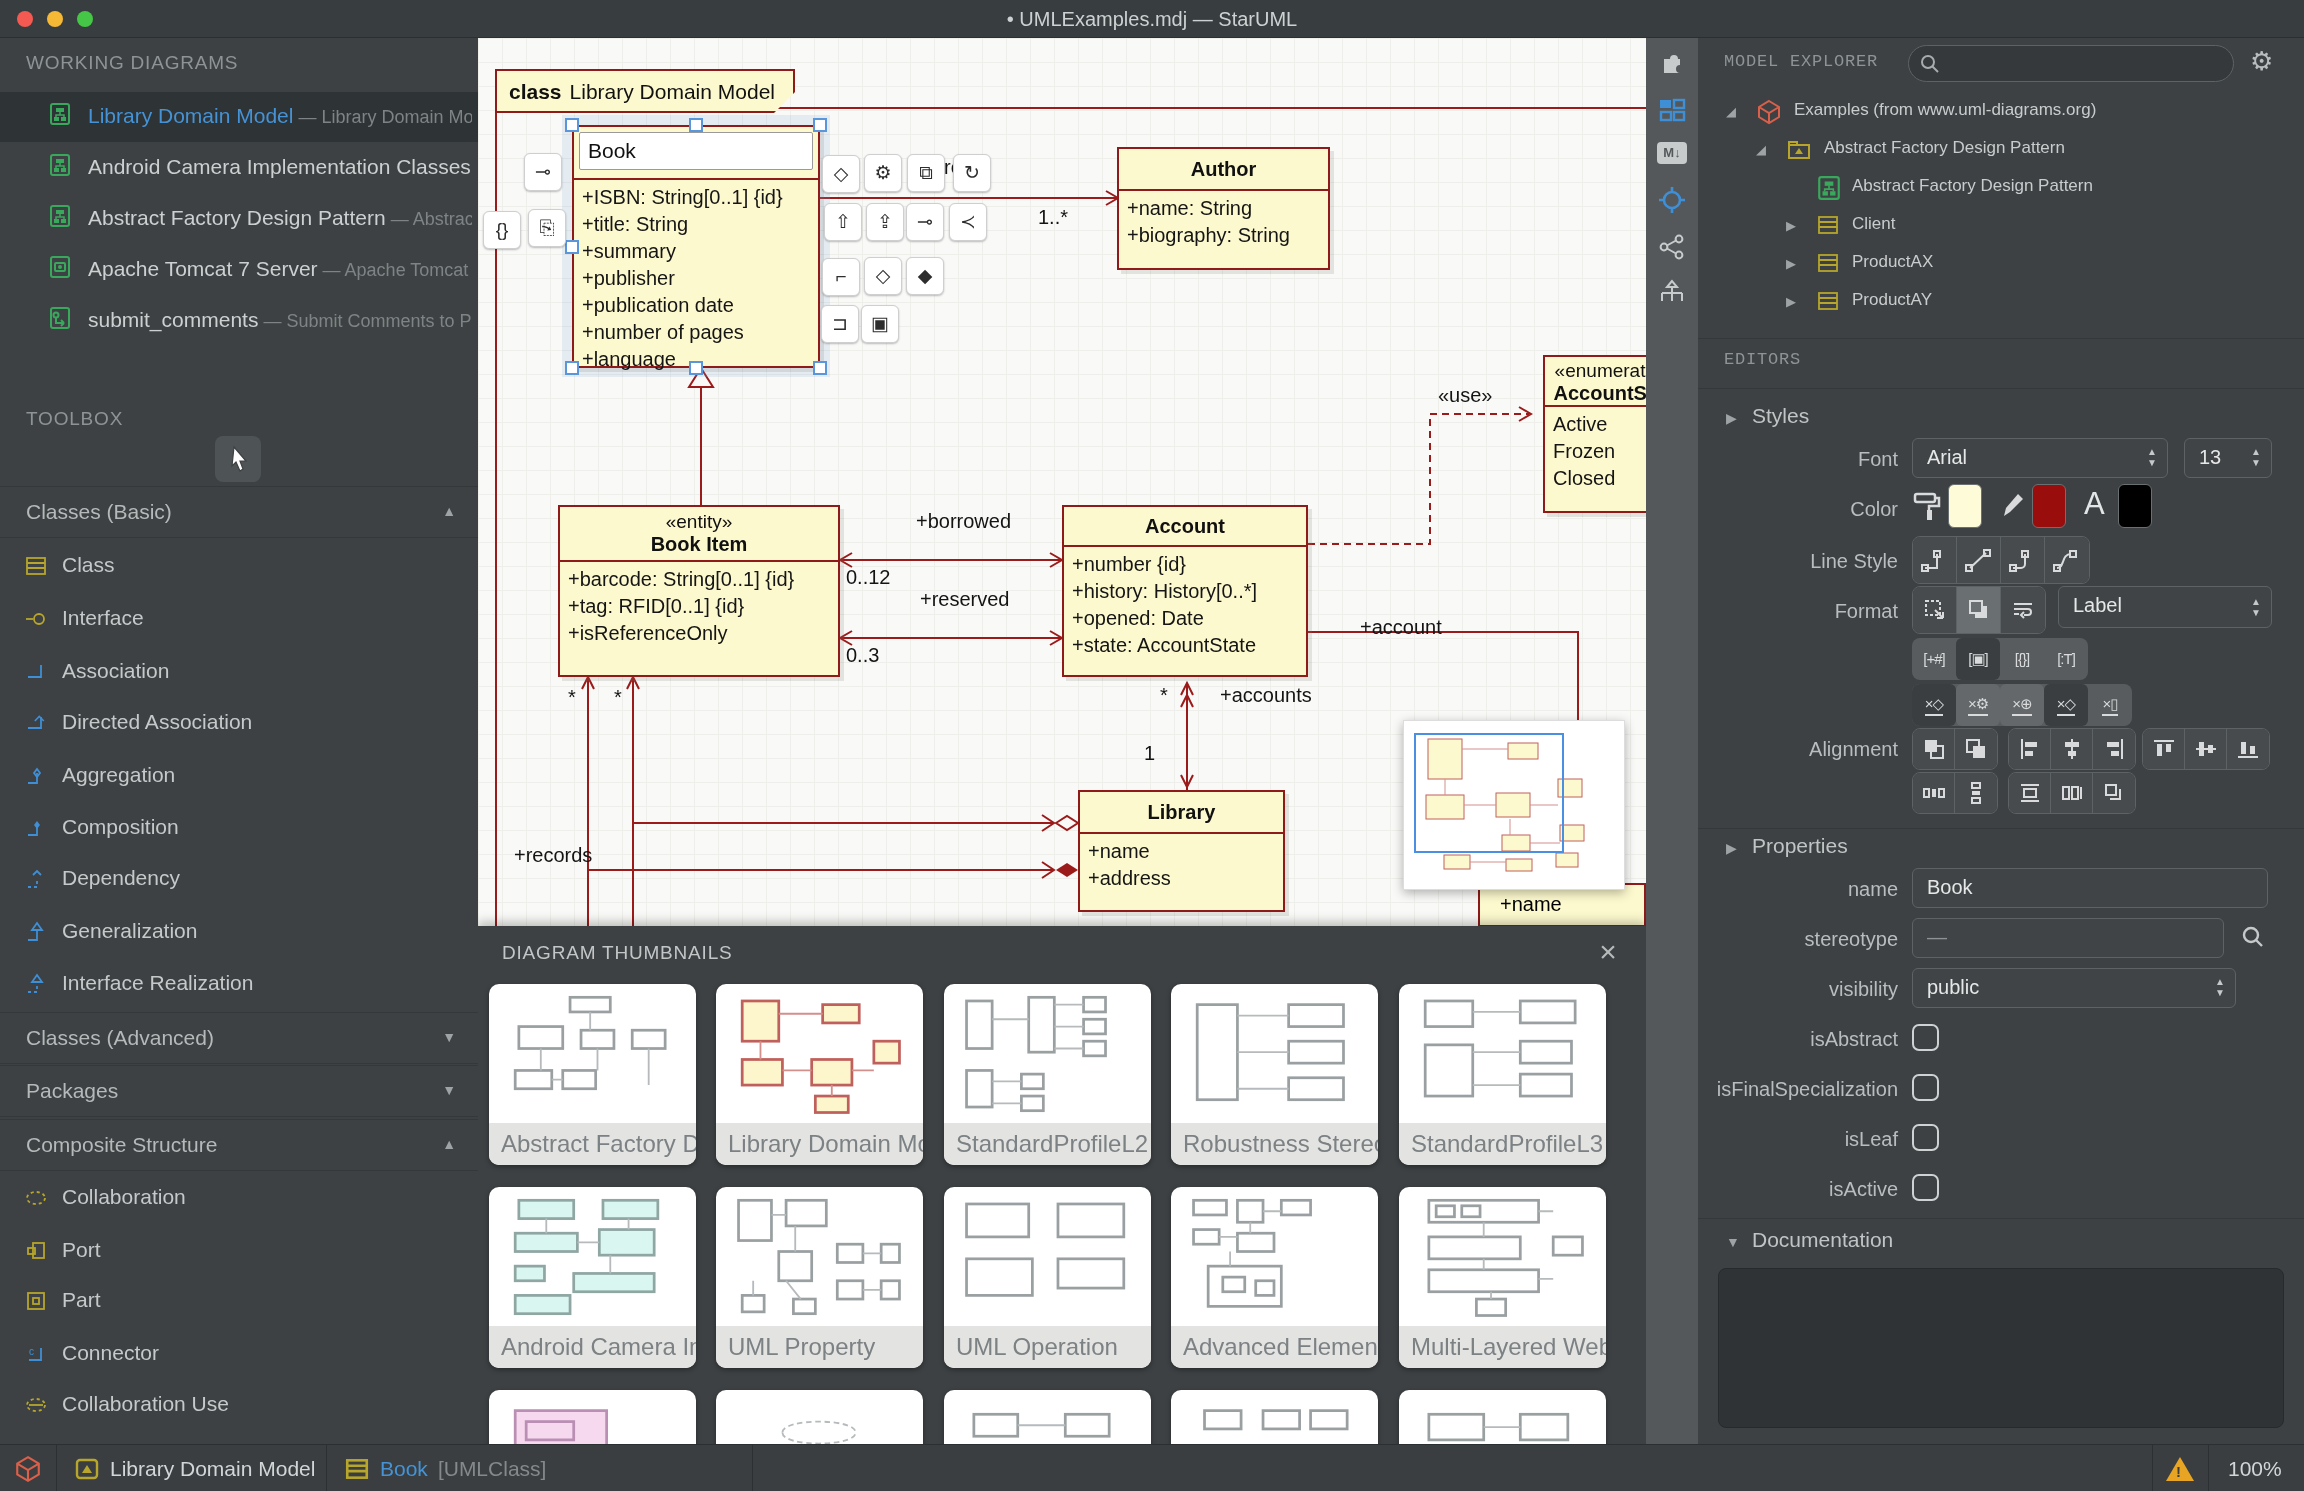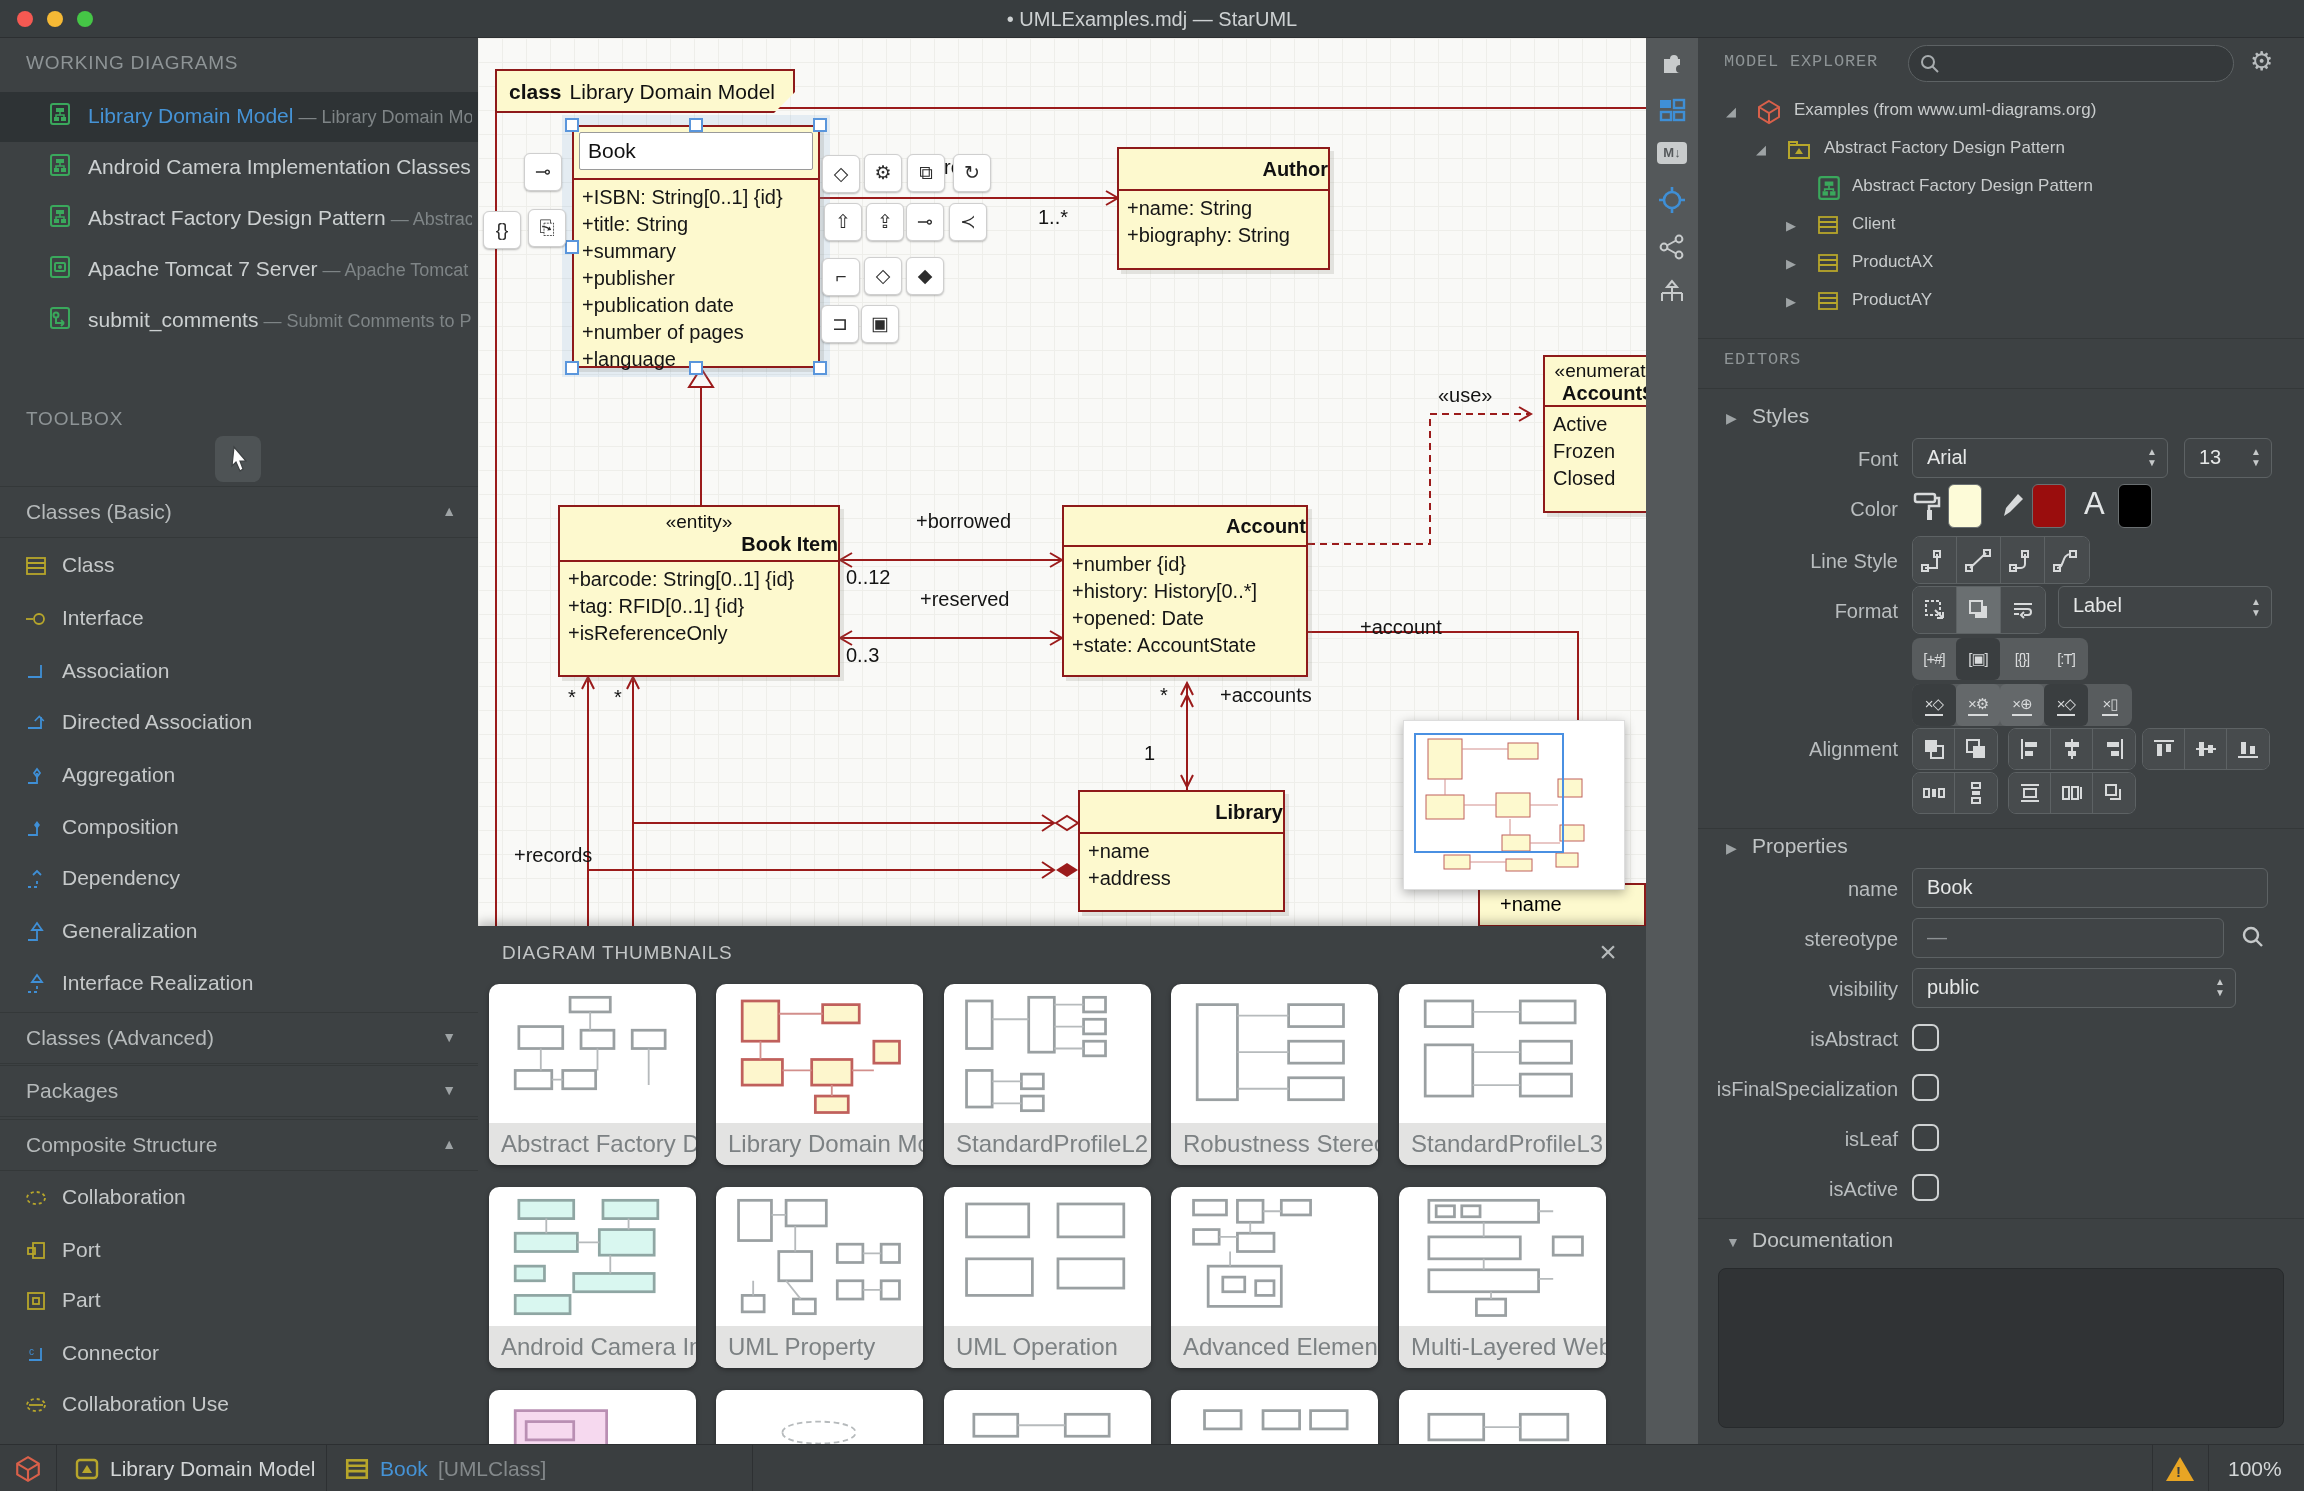--- a/index.html
+++ b/index.html
@@ -39,21 +39,21 @@
   .canvas { position:absolute; left:478px; top:38px; width:1168px; height:1406px; background:#f9f9f7; overflow:hidden; }
   .grid { position:absolute; inset:0;
     background-image: linear-gradient(#eeeeea 1px, transparent 1px), linear-gradient(90deg, #eeeeea 1px, transparent 1px);
     background-size: 24px 24px; }
   svg.wires { position:absolute; left:0; top:0; z-index:1; }
   svg.wires path, svg.wires line, svg.wires polyline { stroke:#9b1b1b; stroke-width:2; fill:none; }
   svg.wires .hollow { fill:#f9f9f7; }
   svg.wires .solid { fill:#9b1b1b; }
   svg.wires .dash { stroke-dasharray:7 5; }
   .umlbox { position:absolute; background:#fdf9ce; border:2px solid #8e1a1a; box-shadow:4px 4px 0 rgba(120,120,110,.18); z-index:2; }
-  .umlbox .title { text-align:right; font-weight:bold; font-size:20px; color:#111; }
+  .umlbox .title { text-align:center; font-weight:bold; font-size:20px; color:#111; }
   .umlbox .stereo { text-align:center; font-size:19px; color:#111; font-weight:bold; }
   .umlbox .attrs { border-top:2px solid #8e1a1a; padding:4px 8px; }
   .umlbox .attrs div { font-size:20px; line-height:27px; color:#151515; white-space:nowrap; }
   .frame-tab { position:absolute; left:17px; top:31px; width:300px; height:44px; background:#fdf9ce; border:2px solid #8e1a1a;
     clip-path: polygon(0 0,100% 0,100% 52%,93% 100%,0 100%); z-index:2; padding-left:12px; line-height:42px; font-size:21px; color:#111; white-space:nowrap;}
   .frame-tab b { font-weight:bold; margin-right:8px; }
   .frame-line-top { position:absolute; left:17px; top:69px; width:1151px; height:2px; background:#9b1b1b; z-index:1; }
   .frame-line-left { position:absolute; left:17px; top:69px; width:2px; height:819px; background:#9b1b1b; z-index:1; }
   .dlabel { position:absolute; font-size:20px; color:#141414; z-index:3; white-space:nowrap; }
   .sel-ring { position:absolute; left:84px; top:77px; width:268px; height:262px; background:rgba(120,165,220,.16); z-index:1; }

